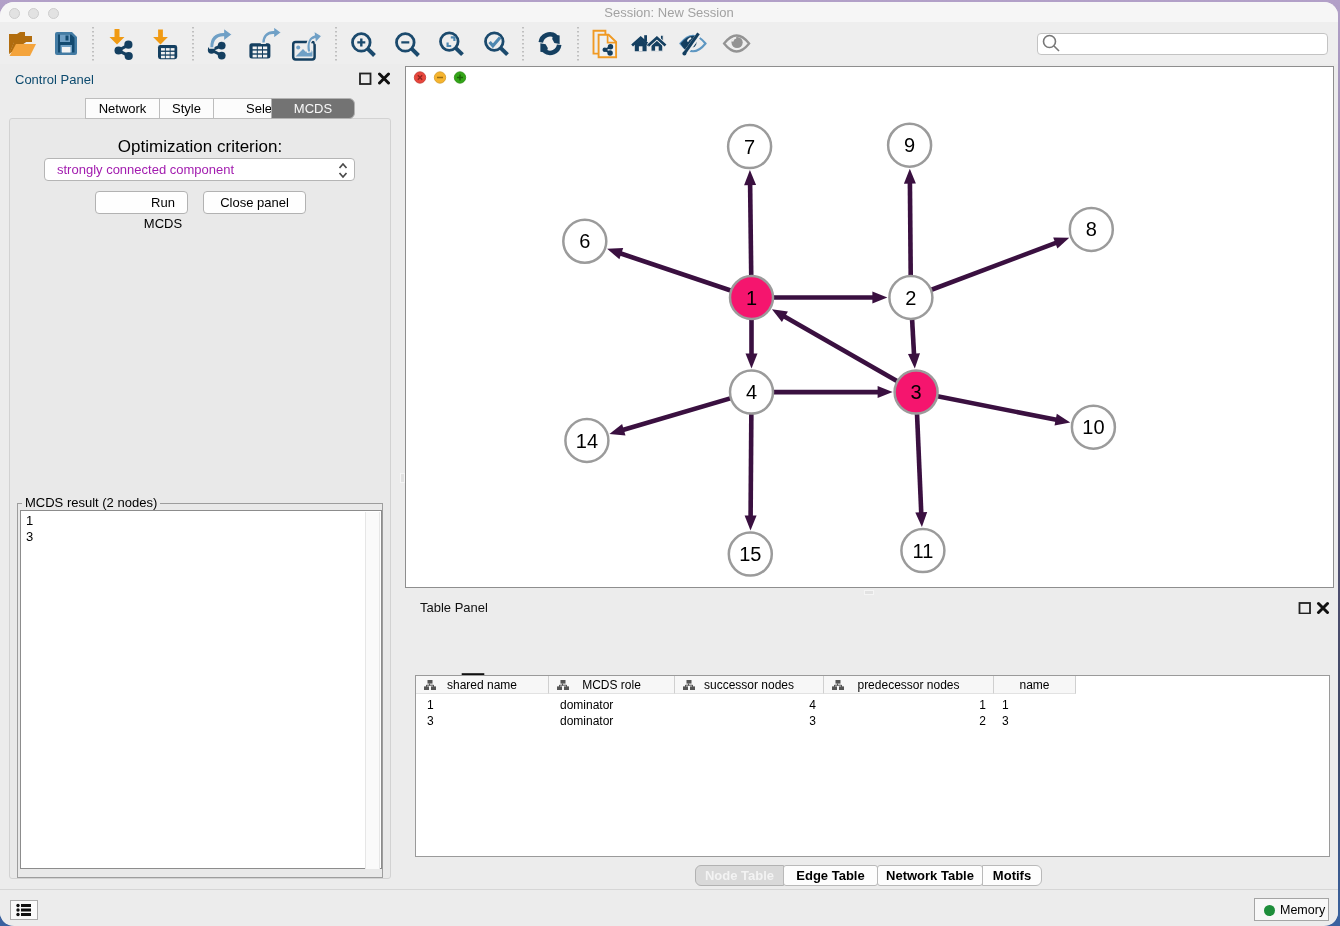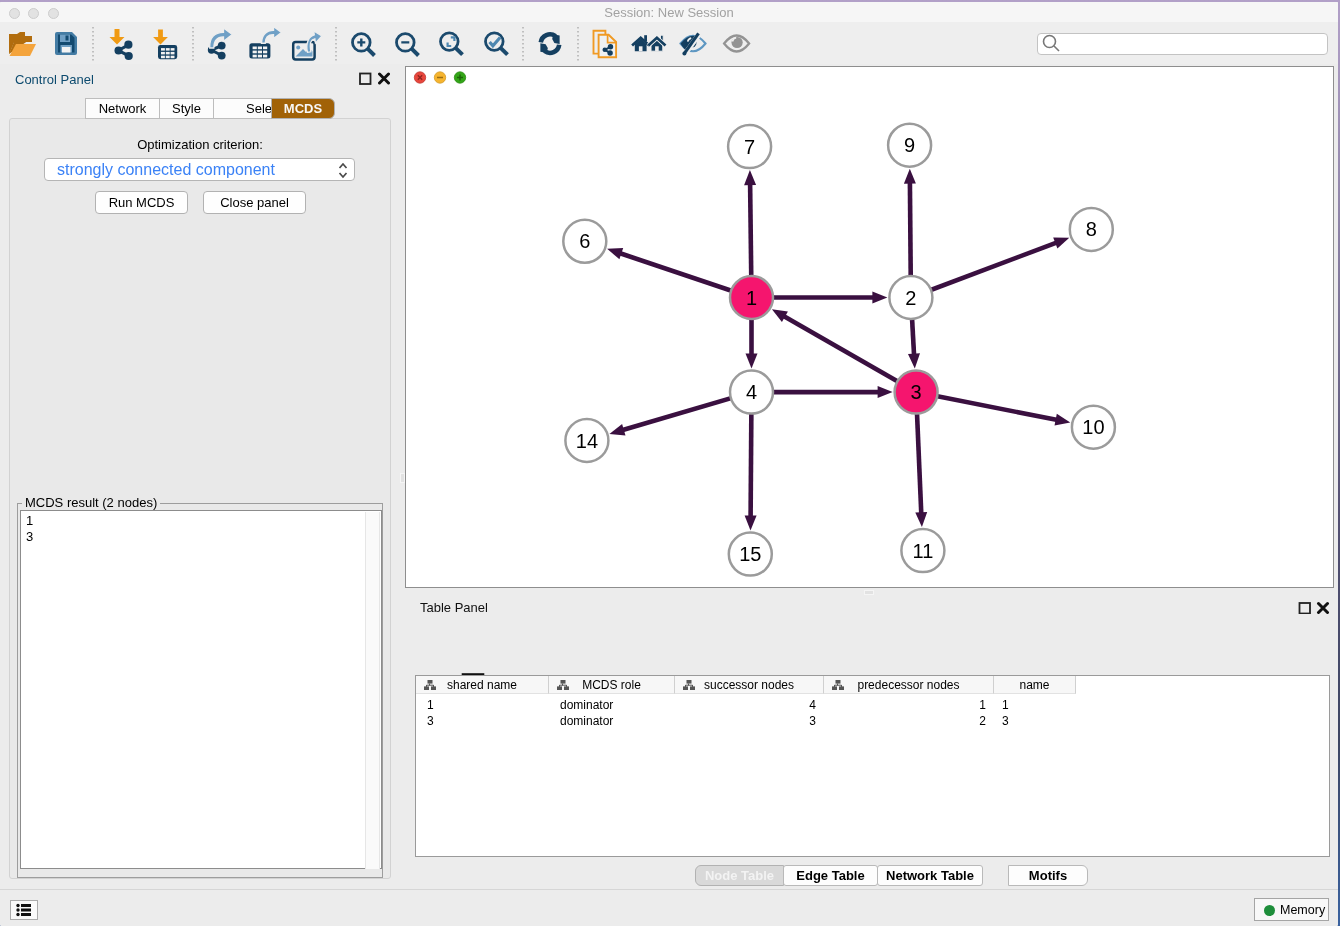--- a/index.html
+++ b/index.html
@@ -1,36 +1,36 @@
 <!DOCTYPE html>
 <html><head>
 <meta charset="utf-8">
 <style>
 * { margin:0; padding:0; box-sizing:border-box; }
 html,body { width:1340px; height:926px; overflow:hidden; font-family:"Liberation Sans", sans-serif; }
 #desktop { position:absolute; left:0; top:0; width:1340px; height:926px;
   background:linear-gradient(180deg,#b2a0c8 0%,#9287ab 22%,#555174 55%,#3d4663 80%,#3a62a0 100%); }
 #win { position:absolute; left:0; top:2px; width:1338px; height:924px;
-  border-radius:1px; background:#ececec; overflow:hidden; }
+  border-radius:14px; background:#ececec; overflow:hidden; }
 .abs { position:absolute; }
 
 #titlebar { left:0; top:0; width:1338px; height:21px; background:#f6f6f6; border-bottom:1px solid #c9c9c9; }
 .tl { position:absolute; top:5.5px; width:11px; height:11px; border-radius:50%; background:#e2e2e2; border:1px solid #cdcdcd; }
 #title { position:absolute; top:3px; left:0; width:1338px; text-align:center; font-size:13px; color:#a2a2a2; }
 
 #toolbar { left:0; top:20px; width:1338px; height:42px; background:#eeeeee; }
 #search { position:absolute; left:1037px; top:11px; width:291px; height:22px; background:#fff; border:1px solid #c3c3c3; border-radius:4px; }
 
 #cp-title { left:15px; top:70px; font-size:13px; color:#0c4a6e; }
 .tab { position:absolute; top:0; height:21px; background:#fcfcfc; border:1px solid #bdbdbd; font-size:13px; color:#000;
   text-align:center; line-height:20px;margin-left:8px; }
 #cp-pane { left:9px; top:116px; width:382px; height:761px; background:#e9e9e9; border:1px solid #d2d2d2; border-radius:3px; }
-#optlabel { left:0px; top:135px; width:400px; text-align:center; font-size:13px; color:#000; }
+#optlabel { left:0px; top:135px; width:400px; text-align:center; font-size:17px; color:#000; }
 #dropdown { left:44px; top:156px; width:311px; height:23px; background:#fff; border:1px solid #b5b5b5; border-radius:4px;
-  font-size:16px; line-height:21px; padding-left:12px; color:#3b82f6; }
+  font-size:13px; line-height:21px; padding-left:12px; color:#a21caf; }
 .btn { position:absolute; height:23px; background:#fefefe; border:1px solid #b2b2b2; border-radius:4px; font-size:13px;
   text-align:center; line-height:21px; color:#000; }
 #fieldset { left:17px; top:501px; width:366px; height:375px; border:1px solid #9d9d9d; }
 #fieldlabel { left:22px; top:493px; background:#e9e9e9; padding:0 3px; font-size:13px; color:#000; }
 #mcdstext { left:20px; top:508px; width:361.5px; height:359px; background:#fff; border:1px solid #8c8c8c; font-size:13px; color:#000; padding:2px 0 0 5px; line-height:16px; }
 #mcdsscroll { left:365px; top:510px; width:15px; height:357px; background:#fafafa; border-left:1px solid #e6e6e6; border-right:1px solid #e6e6e6; }
 
 #netframe { left:405px; top:64px; width:929px; height:522px; border:1px solid #8e8e8e; background:#fff; }
 #nettitle { left:0; top:0; width:927px; height:21px; background:linear-gradient(180deg,#f0f0f0,#d8d8d8); border-bottom:1px solid #ababab;
   text-align:center; font-size:13px; line-height:21px; color:#000; position:absolute; padding-left:9px; }
@@ -227,29 +227,29 @@
   </div>
   <div class="abs" id="cp-title">Control Panel</div>
   <svg class="abs" style="left:358px;top:70px" width="36" height="13" viewBox="0 0 36 13">
     <rect x="2" y="1.5" width="10.5" height="10.5" fill="none" stroke="#222" stroke-width="1.8"></rect>
     <path d="M21.5,2 L30.5,11 M30.5,2 L21.5,11" stroke="#111" stroke-width="3" stroke-linecap="round"></path>
   </svg>
   <div class="abs" id="cp-pane"></div>
   <div class="tab" style="left:77px; top:95.5px; width:75px;">Network</div>
   <div class="tab" style="left:151px; top:95.5px; width:55px;">Style</div>
   <div class="tab" style="left:205px; top:95.5px; width:59px;padding-left:32px;">Select</div>
-  <div class="tab" style="left:263px; top:95.5px; width:64px; background:#a16207; border-color:#b2b2b2; color:#f8f8f8; border-radius:0 6px 6px 0;font-weight:bold;">MCDS</div>
+  <div class="tab" style="left:263px; top:95.5px; width:84px; background:#737373; border-color:#b2b2b2; color:#f8f8f8; border-radius:0 6px 6px 0;">MCDS</div>
   <div class="abs" id="optlabel">Optimization criterion:</div>
   <div class="abs" id="dropdown">strongly connected component
     <svg style="position:absolute;right:5px;top:3px" width="12" height="17" viewBox="0 0 12 17">
       <path d="M2.5,6 L6,2 L9.5,6" fill="none" stroke="#4a4a4a" stroke-width="1.7"></path>
       <path d="M2.5,11 L6,15 L9.5,11" fill="none" stroke="#4a4a4a" stroke-width="1.7"></path>
     </svg>
   </div>
-  <div class="btn" style="left:95px; top:189px; width:93px;">Run MCDS</div>
+  <div class="btn" style="left:95px; top:189px; width:93px;padding-left:43px;">Run MCDS</div>
   <div class="btn" style="left:203px; top:189px; width:103px;">Close panel</div>
   <div class="abs" id="fieldset"></div>
   <div class="abs" id="fieldlabel">MCDS result (2 nodes)</div>
   <div class="abs" id="mcdstext">1<br>3</div>
   <div class="abs" id="mcdsscroll"></div>
   <div class="abs" style="left:399.5px;top:471px;width:5.5px;height:10px;background:#e2e2e2;border:1px solid #f5f5f5;"></div>
   <div class="abs" style="left:864px;top:587.5px;width:10px;height:5.5px;background:#e2e2e2;border:1px solid #f5f5f5;"></div>
   <div class="abs" id="netframe">
     <svg width="60" height="21" viewBox="0 0 60 21" style="position:absolute;left:5px;top:0">
       <circle cx="9" cy="10.5" r="5.7" fill="#e8463c" stroke="#c03a32" stroke-width="0.8"></circle>
@@ -416,21 +416,21 @@
     <div class="td" style="left:586px; top:21px;">1</div>
     <div class="td" style="left:11px; top:37px;">3</div>
     <div class="td" style="left:144px; top:37px;">dominator</div>
     <div class="td" style="left:259px; top:37px; width:141px; text-align:right;">3</div>
     <div class="td" style="left:408px; top:37px; width:162px; text-align:right;">2</div>
     <div class="td" style="left:586px; top:37px;">3</div>
   </div>
   <div class="btab" style="left:695px; width:89px; background:#d9d9d9; border-color:#b2b2b2; color:#f3f3f3; border-radius:6px 0 0 6px;">Node Table</div>
   <div class="btab" style="left:783px; width:95px;">Edge Table</div>
   <div class="btab" style="left:877px; width:106px;">Network Table</div>
-  <div class="btab" style="left:1008px; width:80px; border-radius:0 6px 6px 0;">Motifs</div>
+  <div class="btab" style="left:982px; width:60px; border-radius:0 6px 6px 0;">Motifs</div>
   <div id="statusbar" class="abs">
     <div id="listbtn">
       <svg width="26" height="18" viewBox="0 0 26 18">
         <g fill="#111">
           <circle cx="7" cy="4.5" r="1.7"></circle>
             <circle cx="7" cy="9" r="1.7"></circle>
             <circle cx="7" cy="13.5" r="1.7"></circle>
           <rect x="10" y="3" width="10" height="3"></rect>
             <rect x="10" y="7.5" width="10" height="3"></rect>
             <rect x="10" y="12" width="10" height="3"></rect>

